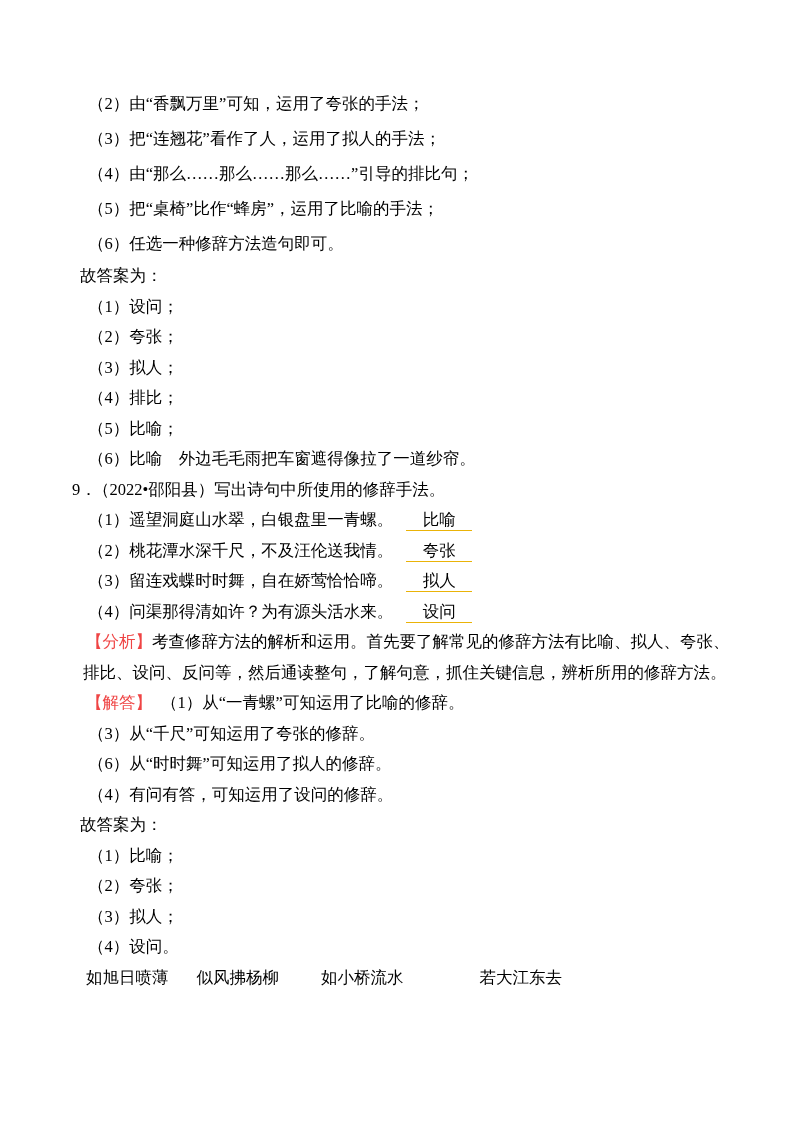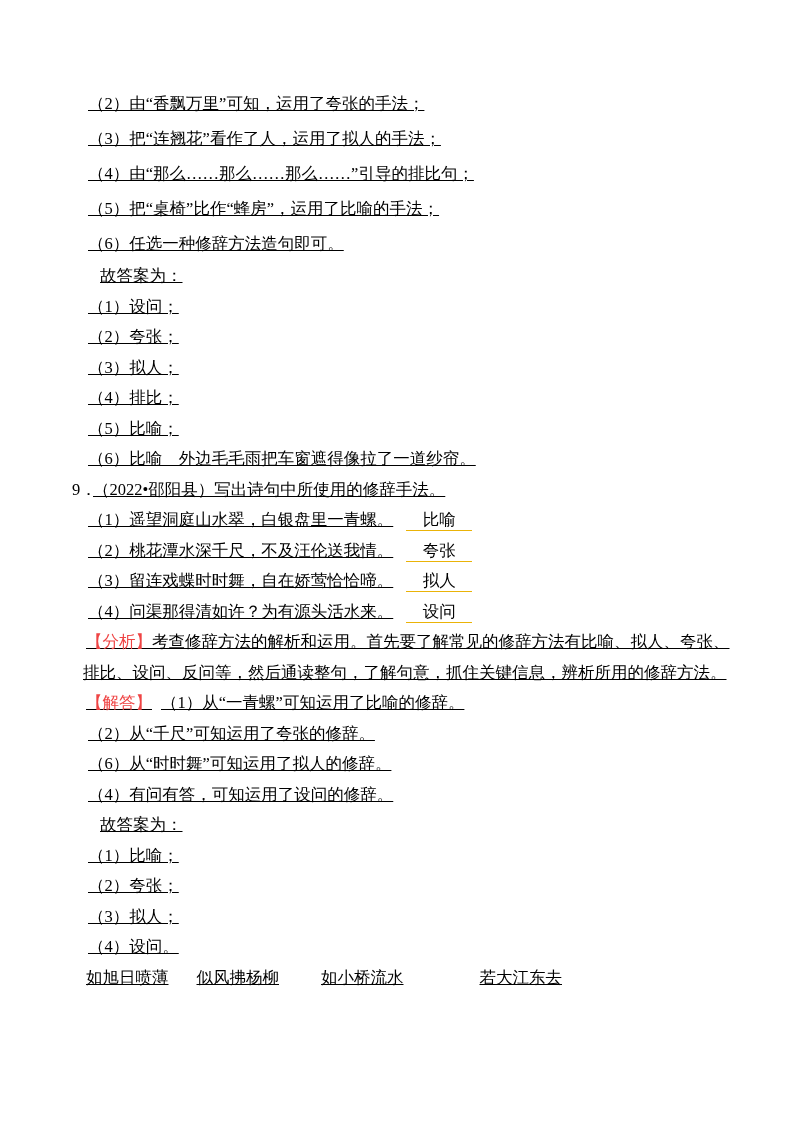--- a/index.html
+++ b/index.html
@@ -10,32 +10,31 @@
     color: #000000;
     font-family: "Liberation Serif", "DejaVu Serif", serif;
     font-size: 16.5px;
     overflow: hidden;
   }
   .page {
     box-sizing: border-box;
     width: 794px;
     height: 1123px;
     padding: 86px 71px 18px 72px;
-    text-decoration: underline;
   }
   p {
     margin: 0;
     line-height: 30.5px;
     white-space: nowrap;
   }
   
   .loose { line-height: 35px; }
   
   .sub    { margin-left: 16px; }   
-  .lead   { margin-left: 28px; }   
+  .lead   { margin-left: 8px; }   
   .label-para { margin-left: 14px; } 
   .ana2   { margin-left: 11px; }   
   .qline  { margin-left: 0; }
   .qnum   { display: inline-block; width: 21px; }
   .qnum-wide { display: inline-block; width: 40px; }
   .blue   { color: #ef4444; }
   .gap8   { display: inline-block; width: 9px; }
   
   .blank {
     display: inline-block;
@@ -91,21 +90,21 @@
     </p>
 
     <p class="label-para">
       <span class="blue">【分析】</span><span>考查修辞方法的解析和运用。首先要了解常见的修辞方法有比喻、拟人、夸张、</span>
     </p>
     <p class="ana2">排比、设问、反问等，然后通读整句，了解句意，抓住关键信息，辨析所用的修辞方法。</p>
 
     <p class="label-para">
       <span class="blue">【解答】</span><span class="gap8"></span><span>（1）从“一青螺”可知运用了比喻的修辞。</span>
     </p>
-    <p class="sub">（2）从“千尺”可知运用了夸张的修辞。</p>
+    <p class="sub">（3）从“千尺”可知运用了夸张的修辞。</p>
     <p class="sub">（6）从“时时舞”可知运用了拟人的修辞。</p>
     <p class="sub">（4）有问有答，可知运用了设问的修辞。</p>
 
     <p class="lead">故答案为：</p>
     <p class="sub">（1）比喻；</p>
     <p class="sub">（2）夸张；</p>
     <p class="sub">（3）拟人；</p>
     <p class="sub">（4）设问。</p>
   </section>
 

